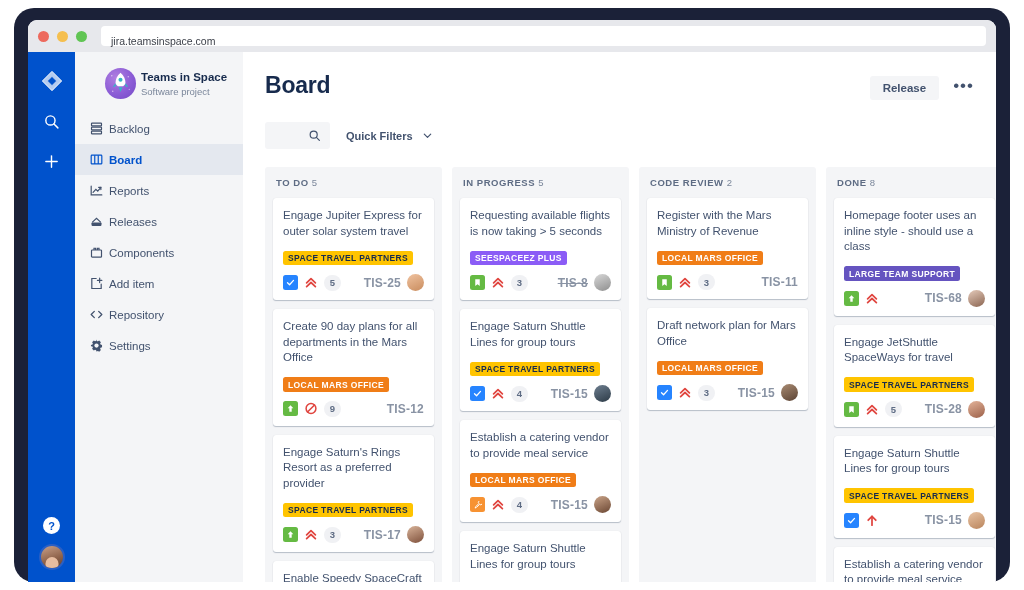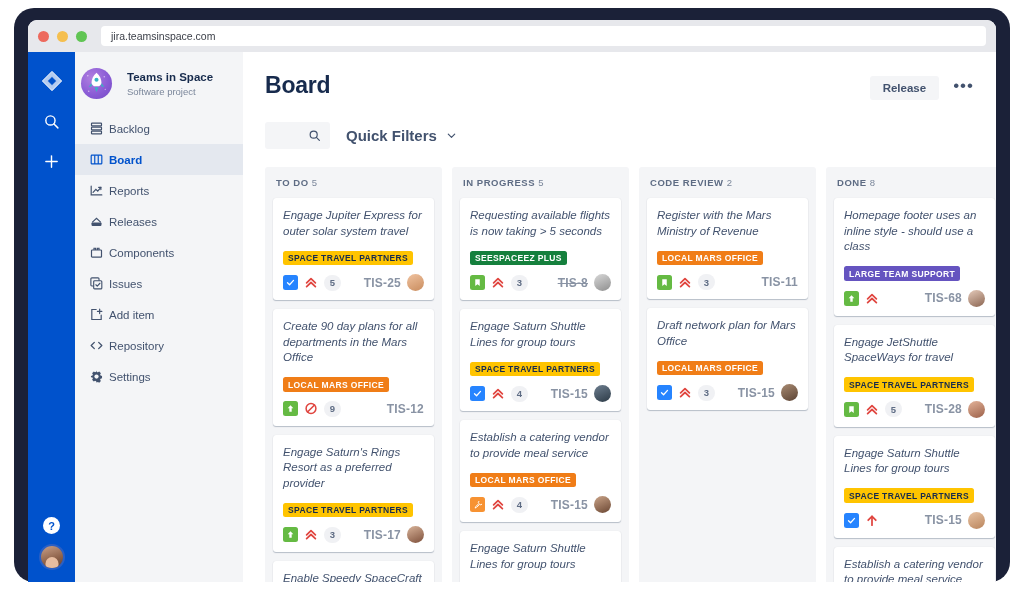--- a/index.html
+++ b/index.html
@@ -40,21 +40,21 @@
   .t-red { background: #ed6a5e; }
   .t-yellow { background: #f5bf4f; }
   .t-green { background: #61c554; }
   #url-bar {
     flex: 1 1 auto;
     margin-left: 6px;
     height: 20px;
     background: #fff;
     border-radius: 4px;
     display: flex;
-    align-items: center;
+    align-items: flex-start;
     padding: 9px 10px;
     font-size: 10.5px;
     color: #3b3f48;
   }
 
   
   #app-body { display: flex; height: 530px; }
 
   
   #global-rail {
@@ -100,22 +100,22 @@
 
   
   #project-sidebar {
     width: 168px;
     background: #f4f5f7;
     flex: 0 0 auto;
     padding-top: 16px;
     position: relative;
   }
   #project-header {
-    display: flex; align-items: center; gap: 15px;
-    padding: 0 14px 14px 6px;
+    display: flex; align-items: center; gap: 5px;
+    padding: 0 14px 14px 30px;
   }
   #project-avatar {
     width: 31px; height: 31px; border-radius: 50%;
     background: radial-gradient(circle at 35% 32%, #b07fe0 0%, #8b5cd6 55%, #7248c4 100%);
     flex: 0 0 auto; position: relative; overflow: hidden;
   }
   #project-meta .p-name {
     font-size: 11.5px; font-weight: bold; color: #172b4d; line-height: 1.25;
   }
   #project-meta .p-type {
@@ -158,21 +158,21 @@
 
   #filter-bar { display: flex; align-items: center; gap: 16px; margin-top: 22px; }
   #search-box {
     width: 65px; height: 27px;
     background: #f4f5f7; border-radius: 3px;
     display: flex; align-items: center; justify-content: flex-end;
     padding-right: 9px; cursor: text;
   }
   #quick-filters {
     display: flex; align-items: center; gap: 9px;
-    font-size: 15px; font-weight: bold; color: #42526e; cursor: pointer;
+    font-size: 11px; font-weight: bold; color: #42526e; cursor: pointer;
   }
 
   
   #board {
     display: flex; gap: 10px;
     margin-top: 18px;
     height: 420px;
   }
   .column {
     width: 177px; flex: 0 0 auto;
@@ -190,21 +190,20 @@
   .card {
     background: #fff;
     border-radius: 3px;
     box-shadow: 0 1px 1px rgba(9,30,66,.25), 0 0 1px rgba(9,30,66,.12);
     padding: 10px 10px 9px 10px;
     margin-bottom: 9px;
   }
   .card-title {
     font-size: 11.5px; color: #42526e; line-height: 1.35;
     margin-bottom: 8px;
-    font-style: italic;
   }
   .card-label {
     display: inline-block;
     font-size: 8.5px; font-weight: bold; letter-spacing: .35px;
     padding: 2.5px 5px 2px 5px;
     border-radius: 2.5px;
     margin-bottom: 9px;
   }
   .card-foot { display: flex; align-items: center; gap: 6px; }
   .type-ico {
@@ -347,30 +346,20 @@
               <span class="nav-ico">
                 <svg width="15" height="15" viewBox="0 0 24 24" fill="none" stroke="currentColor" stroke-width="1.9">
                   <rect x="4" y="8" width="16" height="11.5" rx="1.3"></rect>
                   <path d="M8 8V5.2h2.6V8M13.4 8V5.2H16V8"></path>
                 </svg>
               </span>
               <span>Components</span>
             </div>
             <div class="nav-item">
               <span class="nav-ico">
-                <svg width="15" height="15" viewBox="0 0 24 24" fill="none" stroke="currentColor" stroke-width="1.8">
-                  <rect x="3" y="3" width="13" height="13" rx="1.5"></rect>
-                  <rect x="7.5" y="7.5" width="13" height="13" rx="1.5" fill="#f4f5f7"></rect>
-                  <polyline points="11,14 13.2,16.3 17.5,11.6" stroke-linecap="round" stroke-linejoin="round"></polyline>
-                </svg>
-              </span>
-              <span>Issues</span>
-            </div>
-            <div class="nav-item">
-              <span class="nav-ico">
                 <svg width="15" height="15" viewBox="0 0 24 24" fill="none" stroke="currentColor" stroke-width="1.9" stroke-linecap="round">
                   <path d="M11.5 4H4.5v16h15v-7"></path>
                   <line x1="17" y1="3.5" x2="17" y2="10.5"></line>
                   <line x1="13.5" y1="7" x2="20.5" y2="7"></line>
                 </svg>
               </span>
               <span>Add item</span>
             </div>
             <div class="nav-item">
               <span class="nav-ico">
@@ -465,21 +454,21 @@
                   <div class="foot-spacer"></div>
                   <div class="issue-key">TIS-17</div>
                   <div class="card-avatar" style="background: linear-gradient(155deg, rgb(217, 180, 154) 0%, rgb(125, 79, 58) 100%);"></div>
                 </div></div>
               <div class="card">
                 <div class="card-title">Enable Speedy SpaceCraft as the preferred</div>
               </div>
             </div>
             <div class="column">
               <div class="col-head"><span>IN PROGRESS</span><span class="col-count"> 5</span></div>
-              <div class="card"><div class="card-title">Requesting available flights is now taking &gt; 5 seconds</div><div class="card-label" style="background: #15803d; color: rgb(255, 255, 255);">SEESPACEEZ PLUS</div><div class="card-foot">
+              <div class="card"><div class="card-title">Requesting available flights is now taking &gt; 5 seconds</div><div class="card-label" style="background: #8b5cf6; color: rgb(255, 255, 255);">SEESPACEEZ PLUS</div><div class="card-foot">
                   <div class="type-ico" style="background: rgb(101, 186, 67);">
                     <svg width="9" height="9" viewBox="0 0 24 24" fill="#fff">
                       <path d="M6 3h12v18l-6-4.6L6 21z"></path>
                     </svg>
                   </div>
                   <div class="prio-ico"><svg width="14" height="15" viewBox="0 0 24 24" fill="none" stroke="#e0453f" stroke-width="3" stroke-linecap="round" stroke-linejoin="round">
                       <polyline points="4.5,12.5 12,5.5 19.5,12.5"></polyline>
                       <polyline points="4.5,19 12,12 19.5,19"></polyline>
                     </svg></div>
                   <div class="est-badge">3</div>

